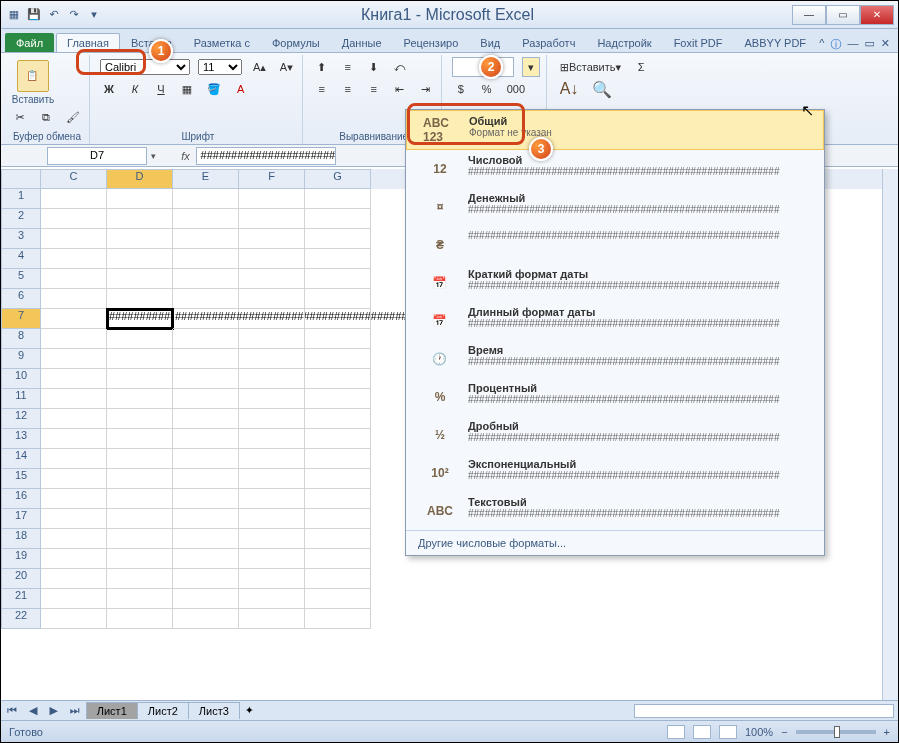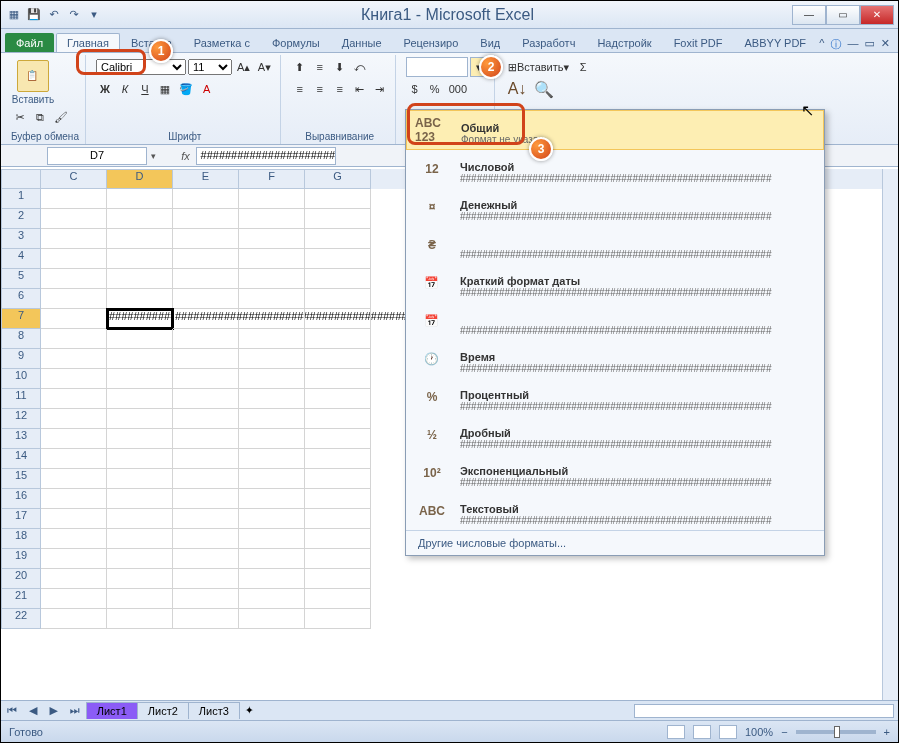--- a/index.html
+++ b/index.html
@@ -15,21 +15,21 @@
 
 .tabs { height:24px; background:#dbe6f4; display:flex; align-items:flex-end; padding-left:4px; gap:0; border-bottom:1px solid #9fb4cf;}
 .tab { padding:3px 10px; font-size:11px; color:#3b5a82; cursor:default; border:1px solid transparent; border-bottom:none;}
 .tab.file { background:#2a8a43; color:#fff; border-radius:2px 2px 0 0; margin-right:2px;}
 .tab.active { background:#f5f8fc; border-color:#9fb4cf; border-radius:2px 2px 0 0;}
 .tabs .help { margin-left:auto; display:flex; gap:6px; padding-right:8px; font-size:11px; color:#3b5a82;}
 
 .ribbon { height:92px; background:linear-gradient(#f5f8fc,#e6edf7); border-bottom:1px solid #9fb4cf; display:flex; padding:2px 4px 0 4px; gap:4px; position:relative;}
 .rgroup { border-right:1px solid #c4d3e6; padding:2px 6px; display:flex; flex-direction:column; font-size:10px;}
 .rgroup .glabel { text-align:center; color:#3b5a82; margin-top:auto; padding-top:2px;}
-.rrow { display:flex; gap:2px; align-items:center; margin-bottom:2px;}
+.rrow { display:flex; gap:8px; align-items:center; margin-bottom:2px;}
 .rbtn { min-width:18px; height:20px; border:1px solid transparent; display:flex; align-items:center; justify-content:center; font-size:11px; color:#333; padding:0 2px;}
 .bigbtn { width:44px; height:58px; display:flex; flex-direction:column; align-items:center; justify-content:center; font-size:10px; color:#3b5a82;}
 .bigbtn .ico { width:32px; height:32px; background:#f8e7b0; border:1px solid #cda83a; border-radius:2px; margin-bottom:2px; display:flex; align-items:center; justify-content:center;}
 select.fname { font-size:11px; width:90px;}
 select.fsize { font-size:11px; width:44px;}
 .nfmt-box { width:62px; height:20px; border:1px solid #9fb4cf; background:#fff;}
 
 .fbarrow { height:22px; border-bottom:1px solid #9fb4cf; display:flex; align-items:center; background:#f0f3f8;}
 .namebox { width:100px; border:1px solid #9fb4cf; background:#fff; margin:0 2px 0 46px; height:18px; font-size:11px; text-align:center; padding-top:1px;}
 .fbar-fx { width:20px; text-align:center; font-style:italic; color:#555; font-size:11px;}
@@ -42,28 +42,28 @@
 .rows { }
 .row { display:flex;}
 .rowhdr { width:40px; height:20px; border:1px solid #b8c8dc; border-top:none; background:#e6edf7; font-size:11px; text-align:center; color:#3b5a82;}
 .cell { width:66px; height:20px; border-right:1px solid #d4d4d4; border-bottom:1px solid #d4d4d4; font-size:11px; overflow:hidden; white-space:nowrap; padding:1px 2px;}
 .row.sel .rowhdr, .colhdr.sel { background:#f3c65a;}
 .cell.selected { outline:3px solid #000; outline-offset:-2px; background:#fff;}
 .cell.overflow { overflow:visible;}
 
 .sheettabs { position:absolute; bottom:22px; left:0; right:0; height:20px; background:#dbe6f4; border-top:1px solid #9fb4cf; display:flex; align-items:center; font-size:11px;}
 .sheettabs .nav { padding:0 6px; color:#3b5a82;}
-.stab { padding:2px 10px; background:#8b5cf6; border:1px solid #9fb4cf; border-bottom:none; margin-right:-1px;}
+.stab { padding:2px 10px; background:#a3a3a3; border:1px solid #9fb4cf; border-bottom:none; margin-right:-1px;}
 .stab.inactive { background:#dbe6f4;}
 .status { position:absolute; bottom:0; left:0; right:0; height:22px; background:linear-gradient(#dbe6f4,#c9d8ec); border-top:1px solid #9fb4cf; display:flex; align-items:center; font-size:11px; padding:0 8px; color:#3b5a82;}
 .status .right { margin-left:auto; display:flex; gap:8px; align-items:center;}
 .viewbtn { width:18px; height:14px; border:1px solid #9fb4cf; background:#fff;}
 
 .nf-dd { position:absolute; top:108px; left:404px; width:420px; background:#f5f8fc; border:1px solid #8a9db5; box-shadow:3px 3px 6px rgba(0,0,0,.25); z-index:50; font-size:11px;}
-.nf-item { display:flex; align-items:flex-end; padding:4px 8px; gap:10px; border-bottom:0;}
+.nf-item { display:flex; align-items:flex-start; padding:4px 16px; gap:10px; border-bottom:0;}
 .nf-item.sel { background:#fdeeb3; border:1px solid #f3c65a;}
 .nf-ico { width:36px; height:30px; display:flex; align-items:center; justify-content:center; color:#7a644a; font-weight:bold; font-size:12px;}
 .nf-txt .t { font-weight:bold; color:#333;}
 .nf-txt .s { color:#666; font-size:10px;}
 .nf-more { padding:6px 12px; border-top:1px solid #c4d3e6; color:#3b5a82;}
 
 .callout { position:absolute; width:24px; height:24px; border-radius:50%; background:radial-gradient(circle at 30% 30%, #ff9a3c, #d1431a); color:#fff; font-weight:bold; display:flex; align-items:center; justify-content:center; font-size:12px; border:2px solid #fff; box-shadow:0 0 4px rgba(0,0,0,.4); z-index:100;}
 .ring { position:absolute; border:3px solid #d1431a; border-radius:8px; z-index:99;}
 .cursor { position:absolute; font-size:16px; color:#000; z-index:101;}
 .vscroll { position:absolute; right:0; top:168px; bottom:42px; width:16px; background:#e6edf7; border-left:1px solid #b8c8dc;}
@@ -419,20 +419,21 @@
       <div class="nf-item">
         <div class="nf-ico">📅</div>
         <div class="nf-txt">
           <div class="t">Краткий формат даты</div>
           <div class="s">########################################################</div>
         </div>
       </div>
       <div class="nf-item">
         <div class="nf-ico">📅</div>
         <div class="nf-txt">
+          <div class="t">Длинный формат даты</div>
           <div class="s">########################################################</div>
         </div>
       </div>
       <div class="nf-item">
         <div class="nf-ico">🕐</div>
         <div class="nf-txt">
           <div class="t">Время</div>
           <div class="s">########################################################</div>
         </div>
       </div>

